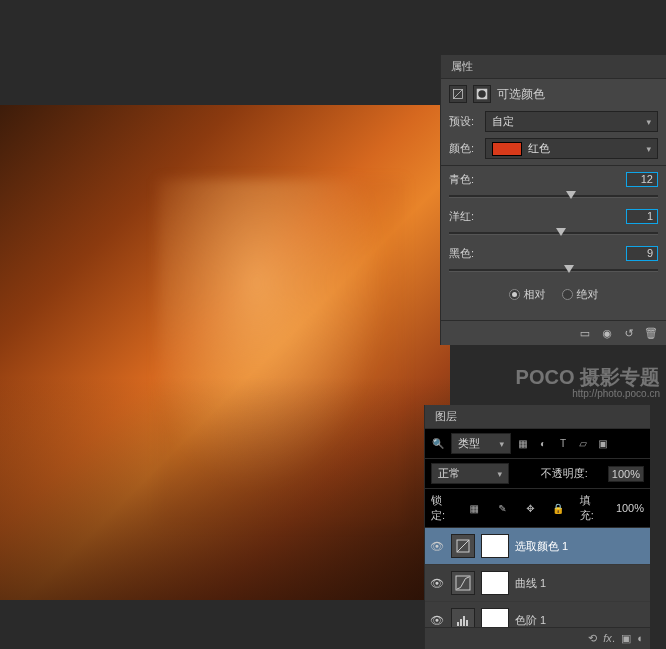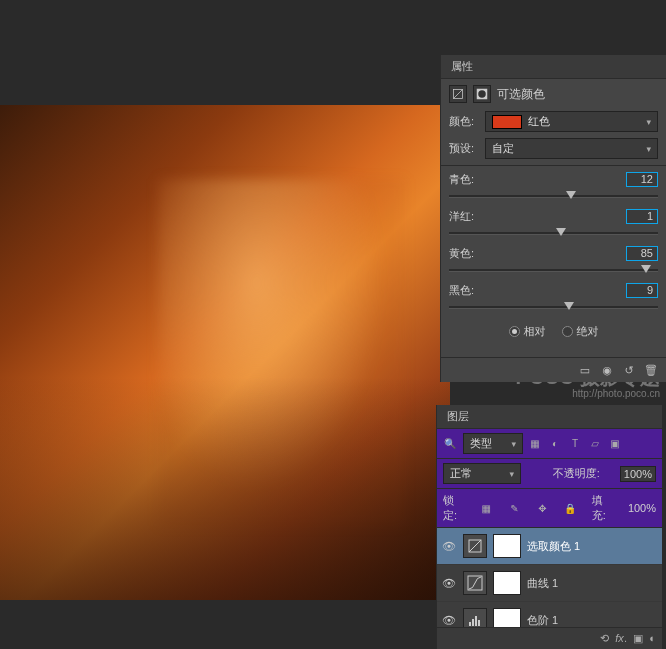--- a/index.html
+++ b/index.html
@@ -72,22 +72,22 @@
   .radio-dot { width:11px; height:11px; border-radius:50%; border:1px solid #888; background:#3a3a3a; position:relative; }
   .radio-dot.on::after { content:""; position:absolute; left:2px; top:2px; width:5px; height:5px; border-radius:50%; background:#ccc; }
   .panel-foot {
     display:flex; justify-content:flex-end; gap:4px;
     border-top:1px solid #2b2b2b; padding:4px 6px; margin-top:8px;
   }
   .foot-ico { width:18px; height:16px; display:flex; align-items:center; justify-content:center; color:#bbb; }
 
   
   .layers-panel {
-    position:absolute; right:4px; top:405px; width:226px; bottom:0;
-    background:#4c1d95; border-left:1px solid #2b2b2b;
+    position:absolute; right:16px; top:405px; width:226px; bottom:0;
+    background:#000000; border-left:1px solid #2b2b2b;
     display:flex; flex-direction:column;
   }
   .filter-row {
     display:flex; align-items:center; gap:4px;
     padding:4px 6px; border-bottom:1px solid #2b2b2b;
   }
   .mini-ico { width:16px; height:14px; display:flex; align-items:center; justify-content:center; color:#aaa; font-size:10px; }
   .opa-row {
     display:flex; align-items:center; gap:20px;
     padding:4px 6px; border-bottom:1px solid #2b2b2b;
@@ -141,31 +141,31 @@
       <span class="ico">
         <svg viewBox="0 0 16 16">
             <rect x="1" y="1" width="14" height="14" fill="#ccc"></rect>
             <circle cx="8" cy="8" r="5" fill="#333"></circle>
           </svg>
       </span>
       <span style="font-size:12px">可选颜色</span>
     </div>
 
     <div class="row">
+      <span class="label">预设:</span>
+      <div class="select chev">
+        <span>自定</span>
+      </div>
+    </div>
+
+    <div class="row">
       <span class="label">颜色:</span>
       <div class="select chev" style="gap:6px">
         <span class="swatch" style="background:#d83a1a"></span>
         <span style="flex:1">红色</span>
-      </div>
-    </div>
-
-    <div class="row">
-      <span class="label">预设:</span>
-      <div class="select chev">
-        <span>自定</span>
       </div>
     </div>
 
     <hr class="sep">
 
     <div id="sliders">
         <div class="slider-row">
           <div class="slider-head">
             <span>青色:</span>
             <span class="val">12</span>
@@ -174,29 +174,20 @@
             <span class="slider-thumb" style="left:56%"></span>
           </div>
         </div>
         <div class="slider-row">
           <div class="slider-head">
             <span>洋红:</span>
             <span class="val">1</span>
           </div>
           <div class="slider-track">
             <span class="slider-thumb" style="left:51%"></span>
-          </div>
-        </div>
-        <div class="slider-row">
-          <div class="slider-head">
-            <span>黄色:</span>
-            <span class="val">85</span>
-          </div>
-          <div class="slider-track">
-            <span class="slider-thumb" style="left:92%"></span>
           </div>
         </div>
         <div class="slider-row">
           <div class="slider-head">
             <span>黑色:</span>
             <span class="val">9</span>
           </div>
           <div class="slider-track">
             <span class="slider-thumb" style="left:55%"></span>
           </div>

